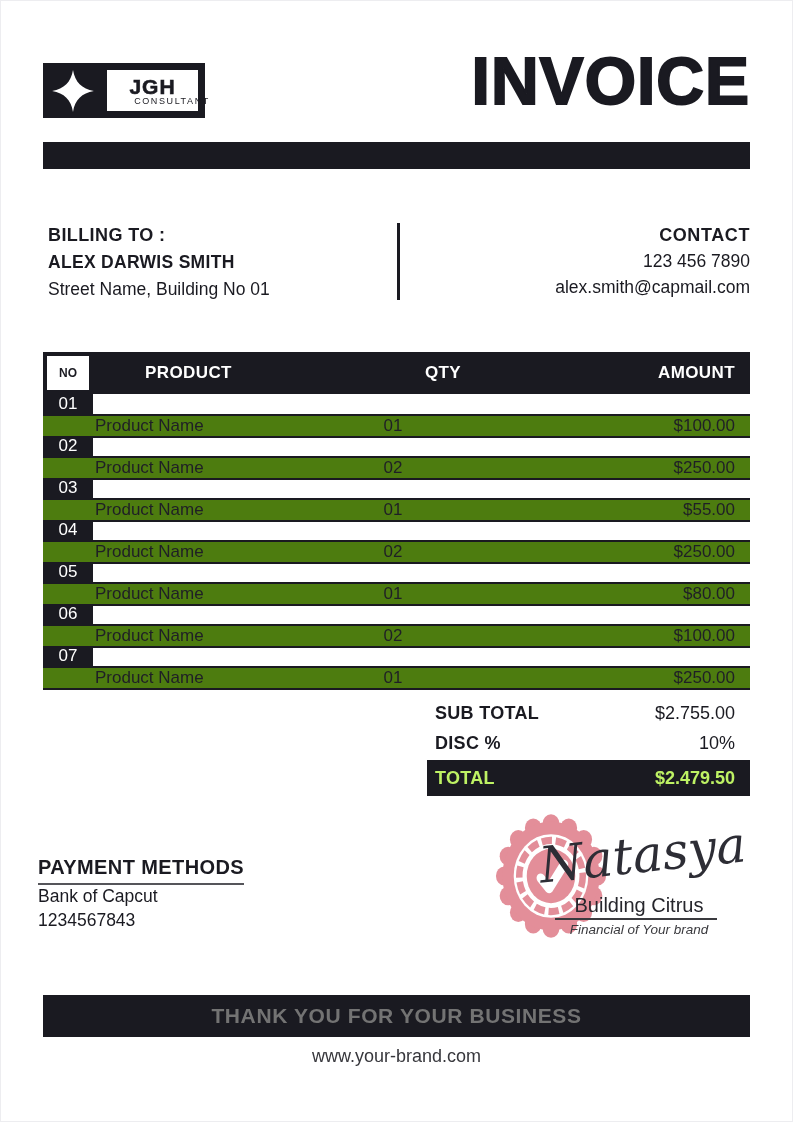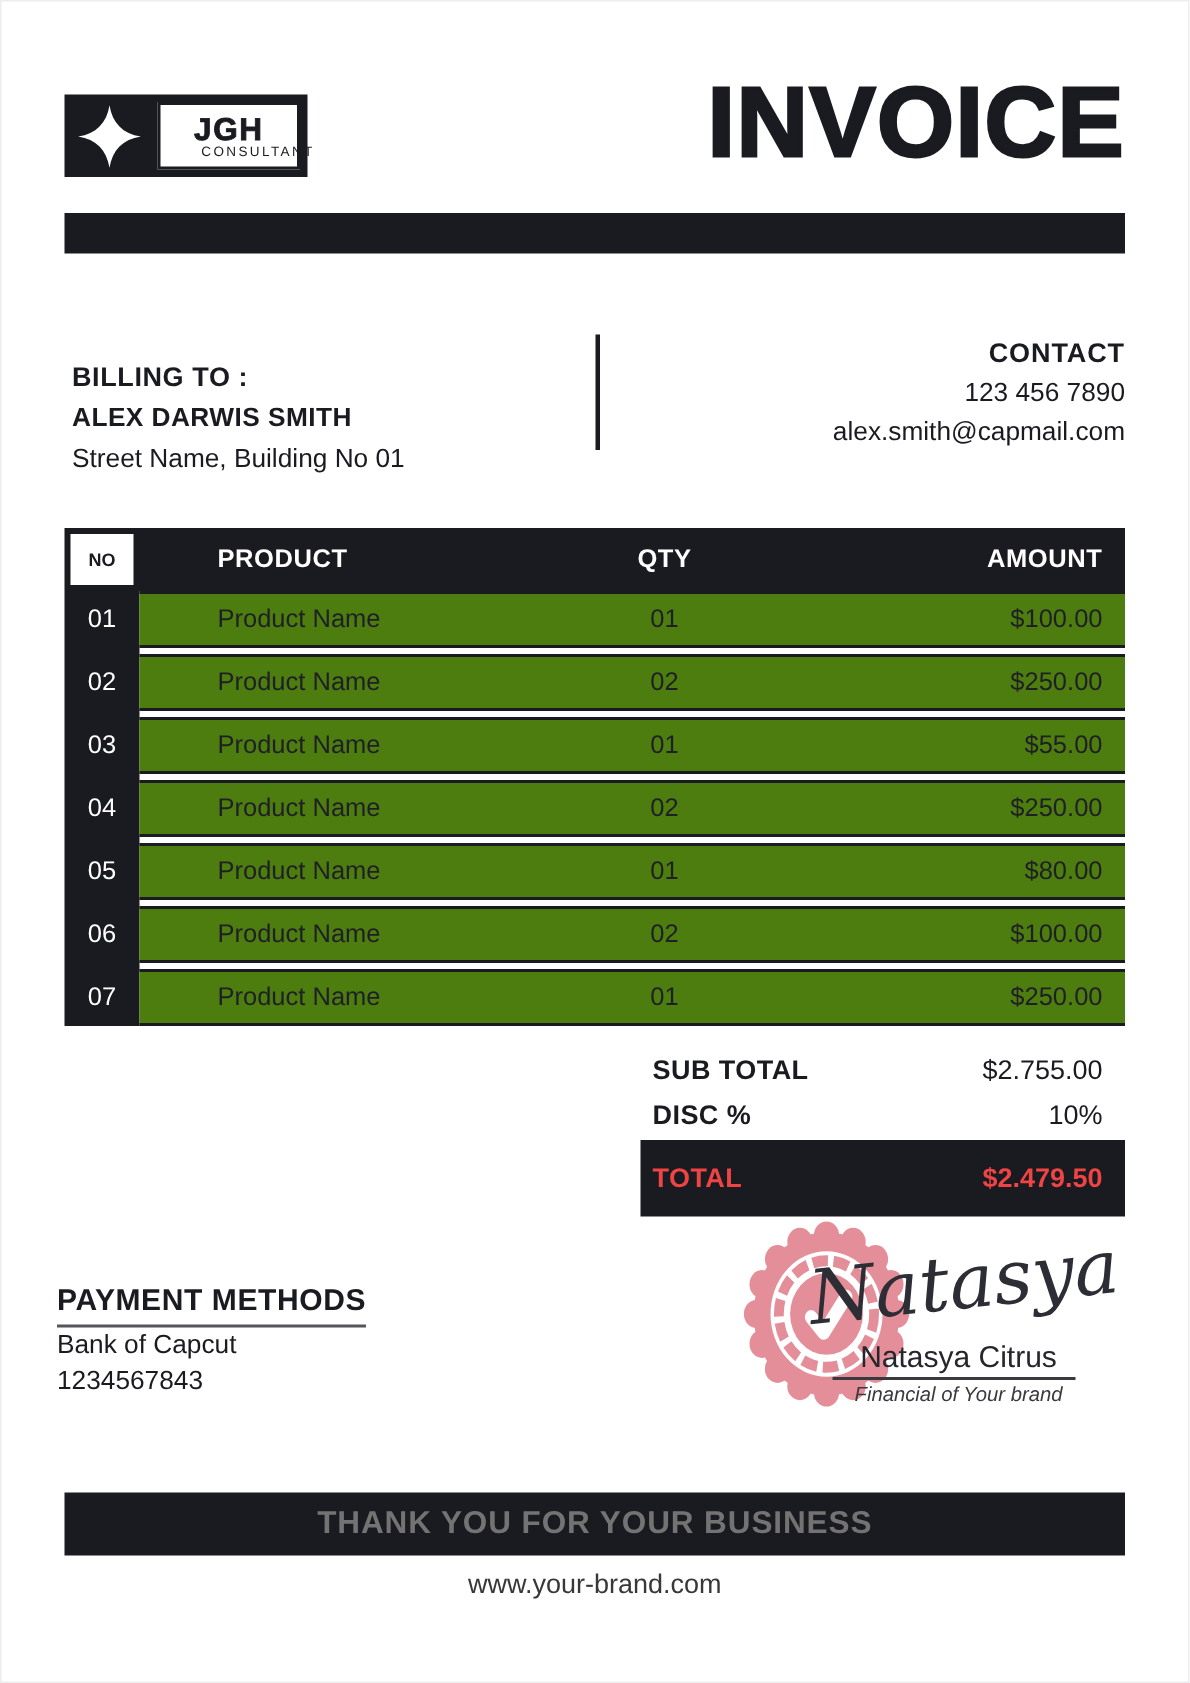--- a/index.html
+++ b/index.html
@@ -17,21 +17,21 @@
               justify-content:center; line-height:1; }
   .logo-brand { font-size:21px; font-weight:800; letter-spacing:1px; -webkit-text-stroke:0.6px #1a1a21; }
   .logo-sub   { font-size:9px; letter-spacing:1.6px; margin-top:0; font-weight:400;padding-left:39px; }
 
   .invoice-title { position:absolute; top:48px; right:43px; font-size:66px; line-height:1;
                    font-weight:800; letter-spacing:1px; -webkit-text-stroke:2px #1a1a21; }
 
   .header-bar { position:absolute; left:43px; right:43px; top:142px; height:27px; background:#1a1a21; }
 
   
-  .billing { position:absolute; left:48px; top:238px; line-height:27px; }
+  .billing { position:absolute; left:48px; top:222px; line-height:27px; }
   .billing-heading { font-size:18px; font-weight:800; letter-spacing:0.4px; }
   .billing-name    { font-size:17.5px; font-weight:700; letter-spacing:0.3px; }
   .billing-address { font-size:17.5px; }
 
   .party-divider { position:absolute; left:397px; top:223px; width:3px; height:77px; background:#1a1a21; }
 
   .contact { position:absolute; right:43px; top:222px; text-align:right; line-height:26px; }
   .contact-heading { font-size:18px; font-weight:800; letter-spacing:0.6px; }
   .contact-line    { font-size:17.5px; }
 
@@ -42,32 +42,32 @@
   .no-head-box { width:100%; height:100%; background:#fff; display:flex; align-items:center;
                  justify-content:center; font-size:12px; font-weight:800; color:#1a1a21; }
   .cols { flex:1; display:grid; grid-template-columns:280px 140px 1fr; align-items:center; }
   .thead .cols { color:#fff; font-weight:700; font-size:17px; letter-spacing:0.4px; }
   .col-product { padding-left:52px; text-align:left; }
   .col-qty     { text-align:center; }
   .col-amount  { text-align:right; padding-right:15px; }
 
   .tbody { position:relative; }
   .tbody::before { content:""; position:absolute; left:0; top:0; bottom:0; width:50px; background:#1a1a21; }
-  .trow { display:flex; height:38px; margin-bottom:4px; position:relative; }
+  .trow { display:flex; height:38px; margin-bottom:4px; position:relative;flex-direction:column; }
   .trow:last-child { margin-bottom:0; }
   .no-cell { width:50px; color:#fff; font-size:17px; display:flex; align-items:center; justify-content:center; }
   .row-box { flex:1; background:#4d7c0f; border-top:2px solid #1a1a21; border-bottom:2px solid #1a1a21; }
   .row-box.cols { font-size:17px; color:#1f1f26; }
 
   
   .totals { position:absolute; right:43px; top:698px; width:323px; }
   .total-line { display:flex; justify-content:space-between; align-items:center;
                 padding:0 15px 0 8px; font-size:18px; height:30px; }
   .total-line .lbl { font-weight:800; letter-spacing:0.3px; }
-  .total-line.grand { background:#1a1a21; color:#ef4444; height:51px; margin-top:2px; }
+  .total-line.grand { background:#1a1a21; color:#bef264; height:36px; margin-top:2px; }
   .total-line.grand .val { font-weight:700; }
 
   
   .payment { position:absolute; left:38px; top:856px; }
   .payment-heading { display:inline-block; font-size:20px; font-weight:800; letter-spacing:0.4px;
                      padding-bottom:4px; border-bottom:2px solid #55555a; }
   .payment-bank { font-size:17.5px; margin-top:1px; }
   .payment-account { font-size:17.5px; margin-top:3px; }
 
   
@@ -236,21 +236,21 @@
           <circle cx="-19" cy="-46" r="9"></circle>
           <circle cx="0" cy="0" r="52"></circle>
         </g>
         <circle cx="0" cy="0" r="40" fill="#ffffff"></circle>
         <circle cx="0" cy="0" r="34" fill="none" stroke="#e18692" stroke-width="7" stroke-dasharray="11 4"></circle>
         <circle cx="0" cy="0" r="26" fill="#e18692"></circle>
         <path d="M-11 2 L-2 12 L14 -11" fill="none" stroke="#ffffff" stroke-width="9" stroke-linecap="round" stroke-linejoin="round"></path>
       </g>
     </svg>
     <div class="sig-script">Natasya</div>
-    <div class="sig-name">Natasya Citrus</div>
+    <div class="sig-name">Building Citrus</div>
     <div class="sig-rule"></div>
     <div class="sig-title">Financial of Your brand</div>
   </div>
 
   <div class="footer-bar">
     <span>THANK YOU FOR YOUR BUSINESS</span>
   </div>
   <div class="website">www.your-brand.com</div>
 
 </div>

